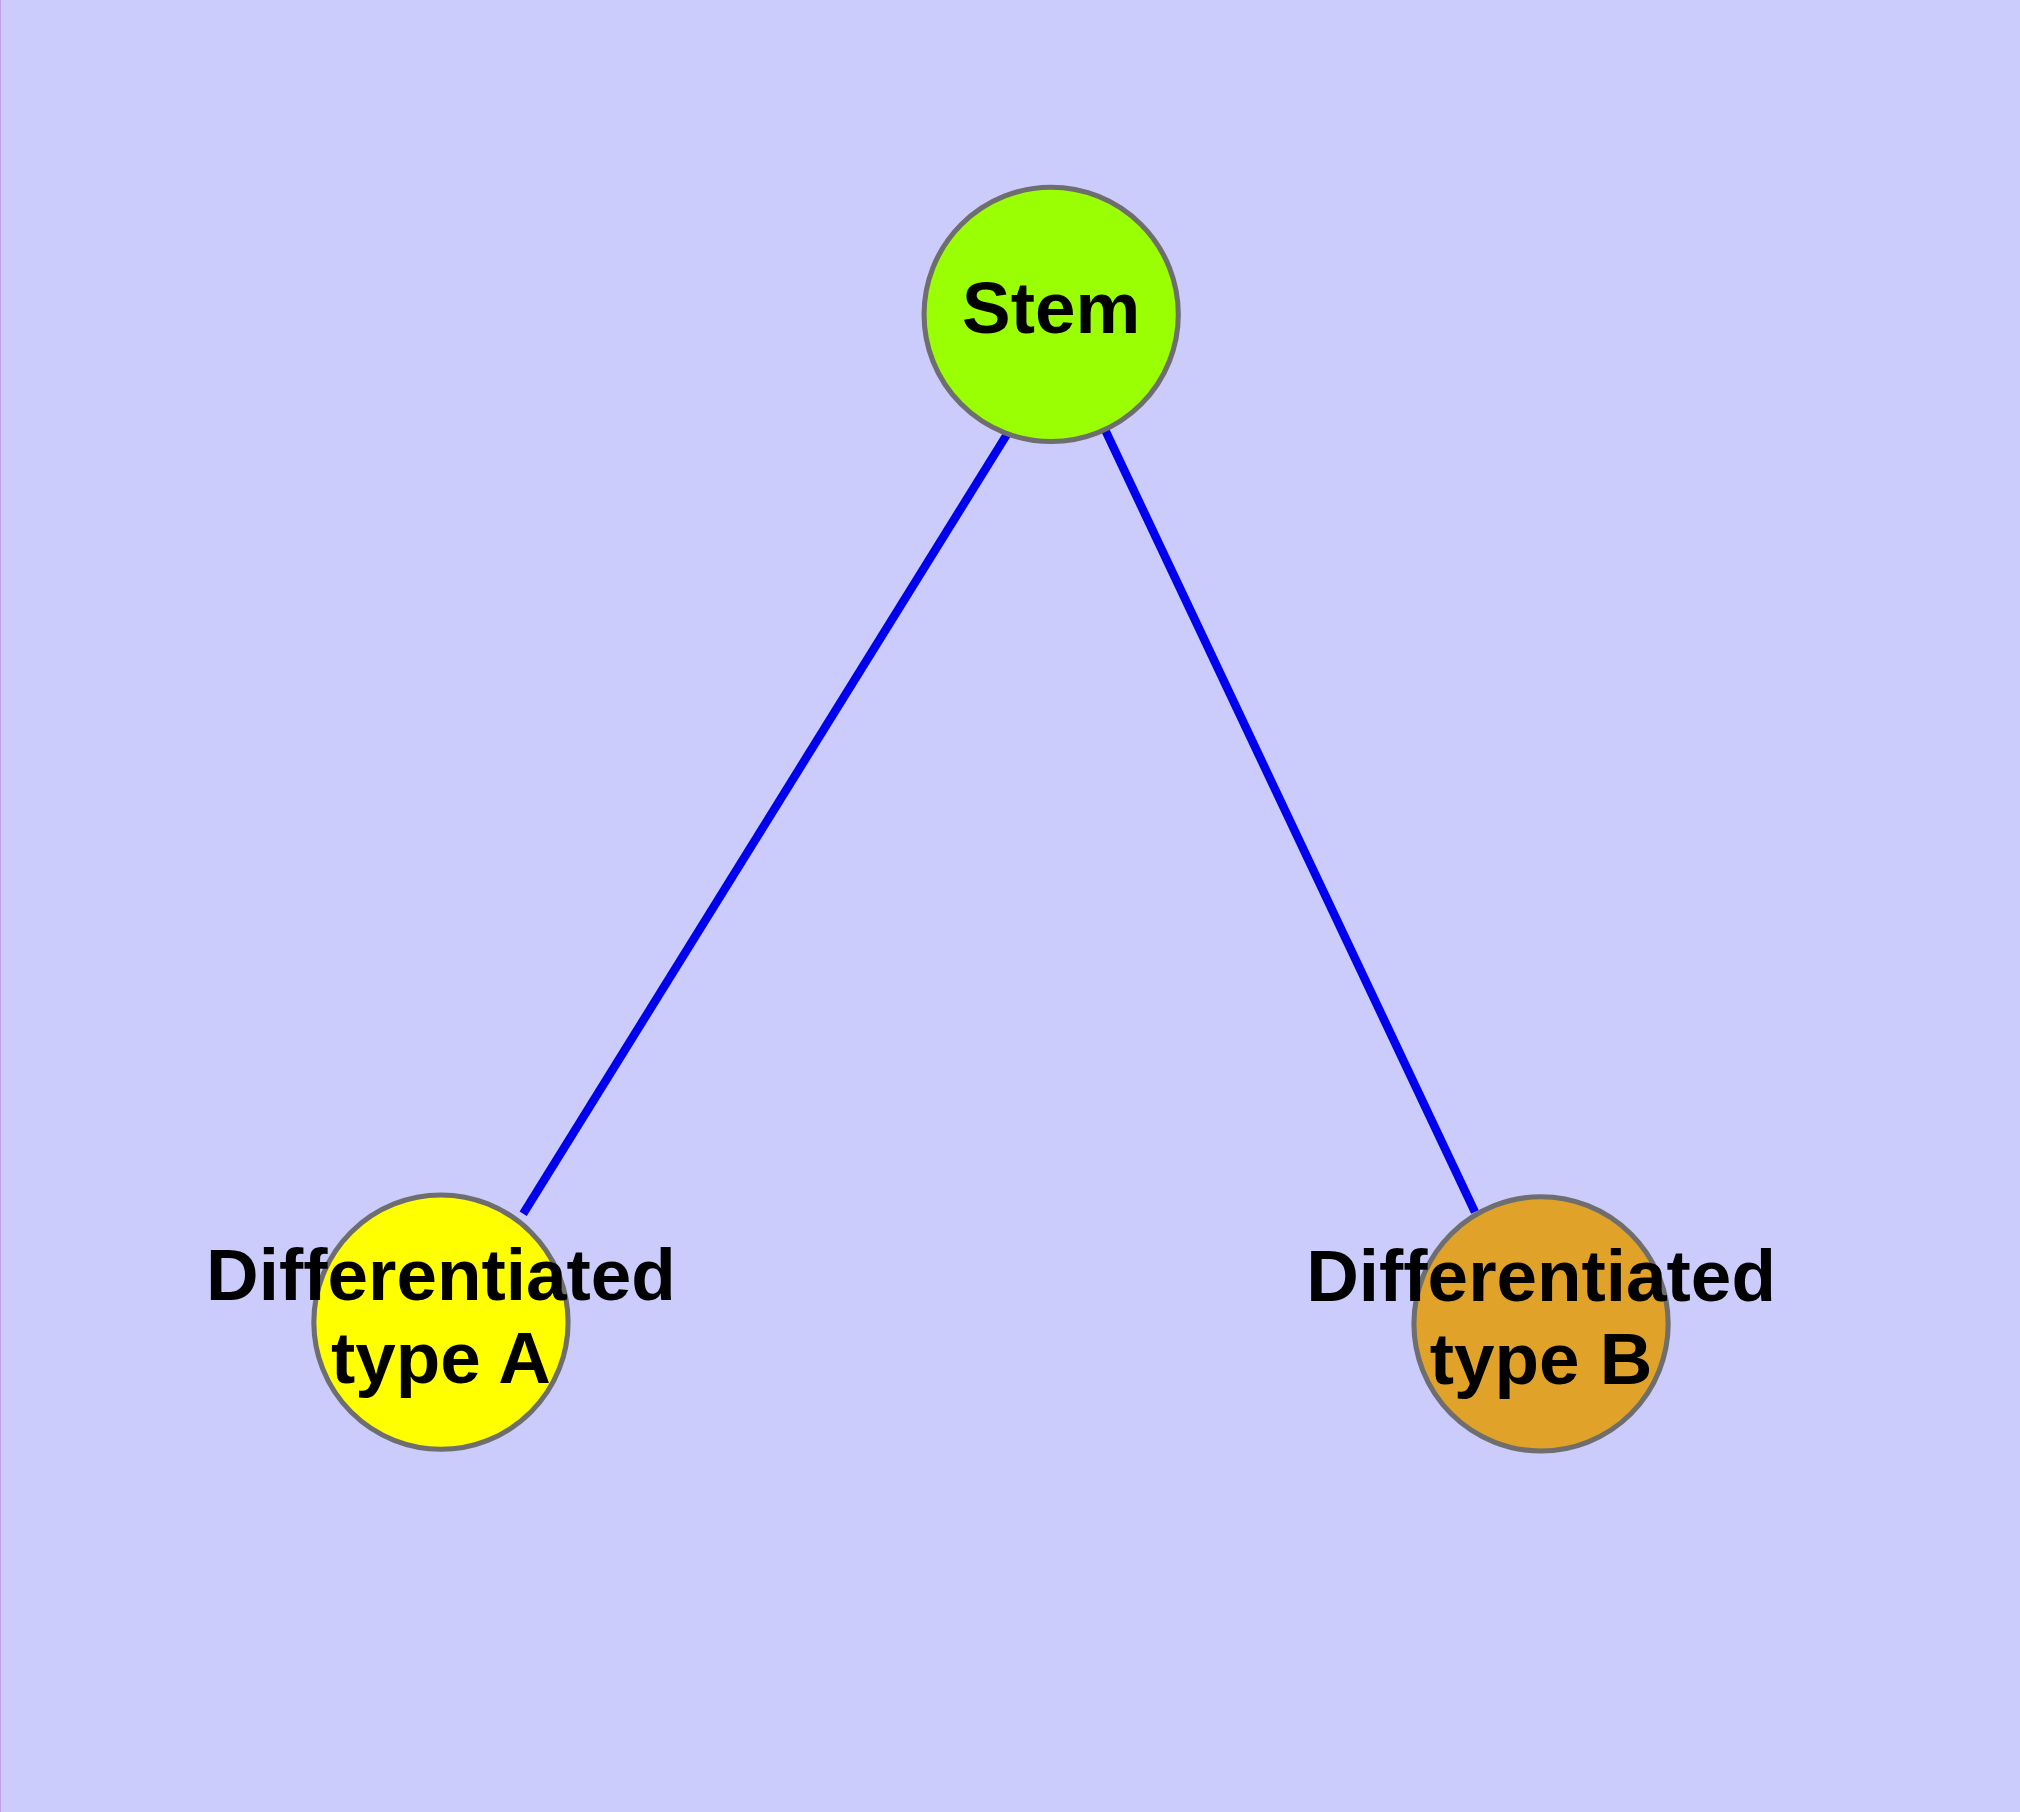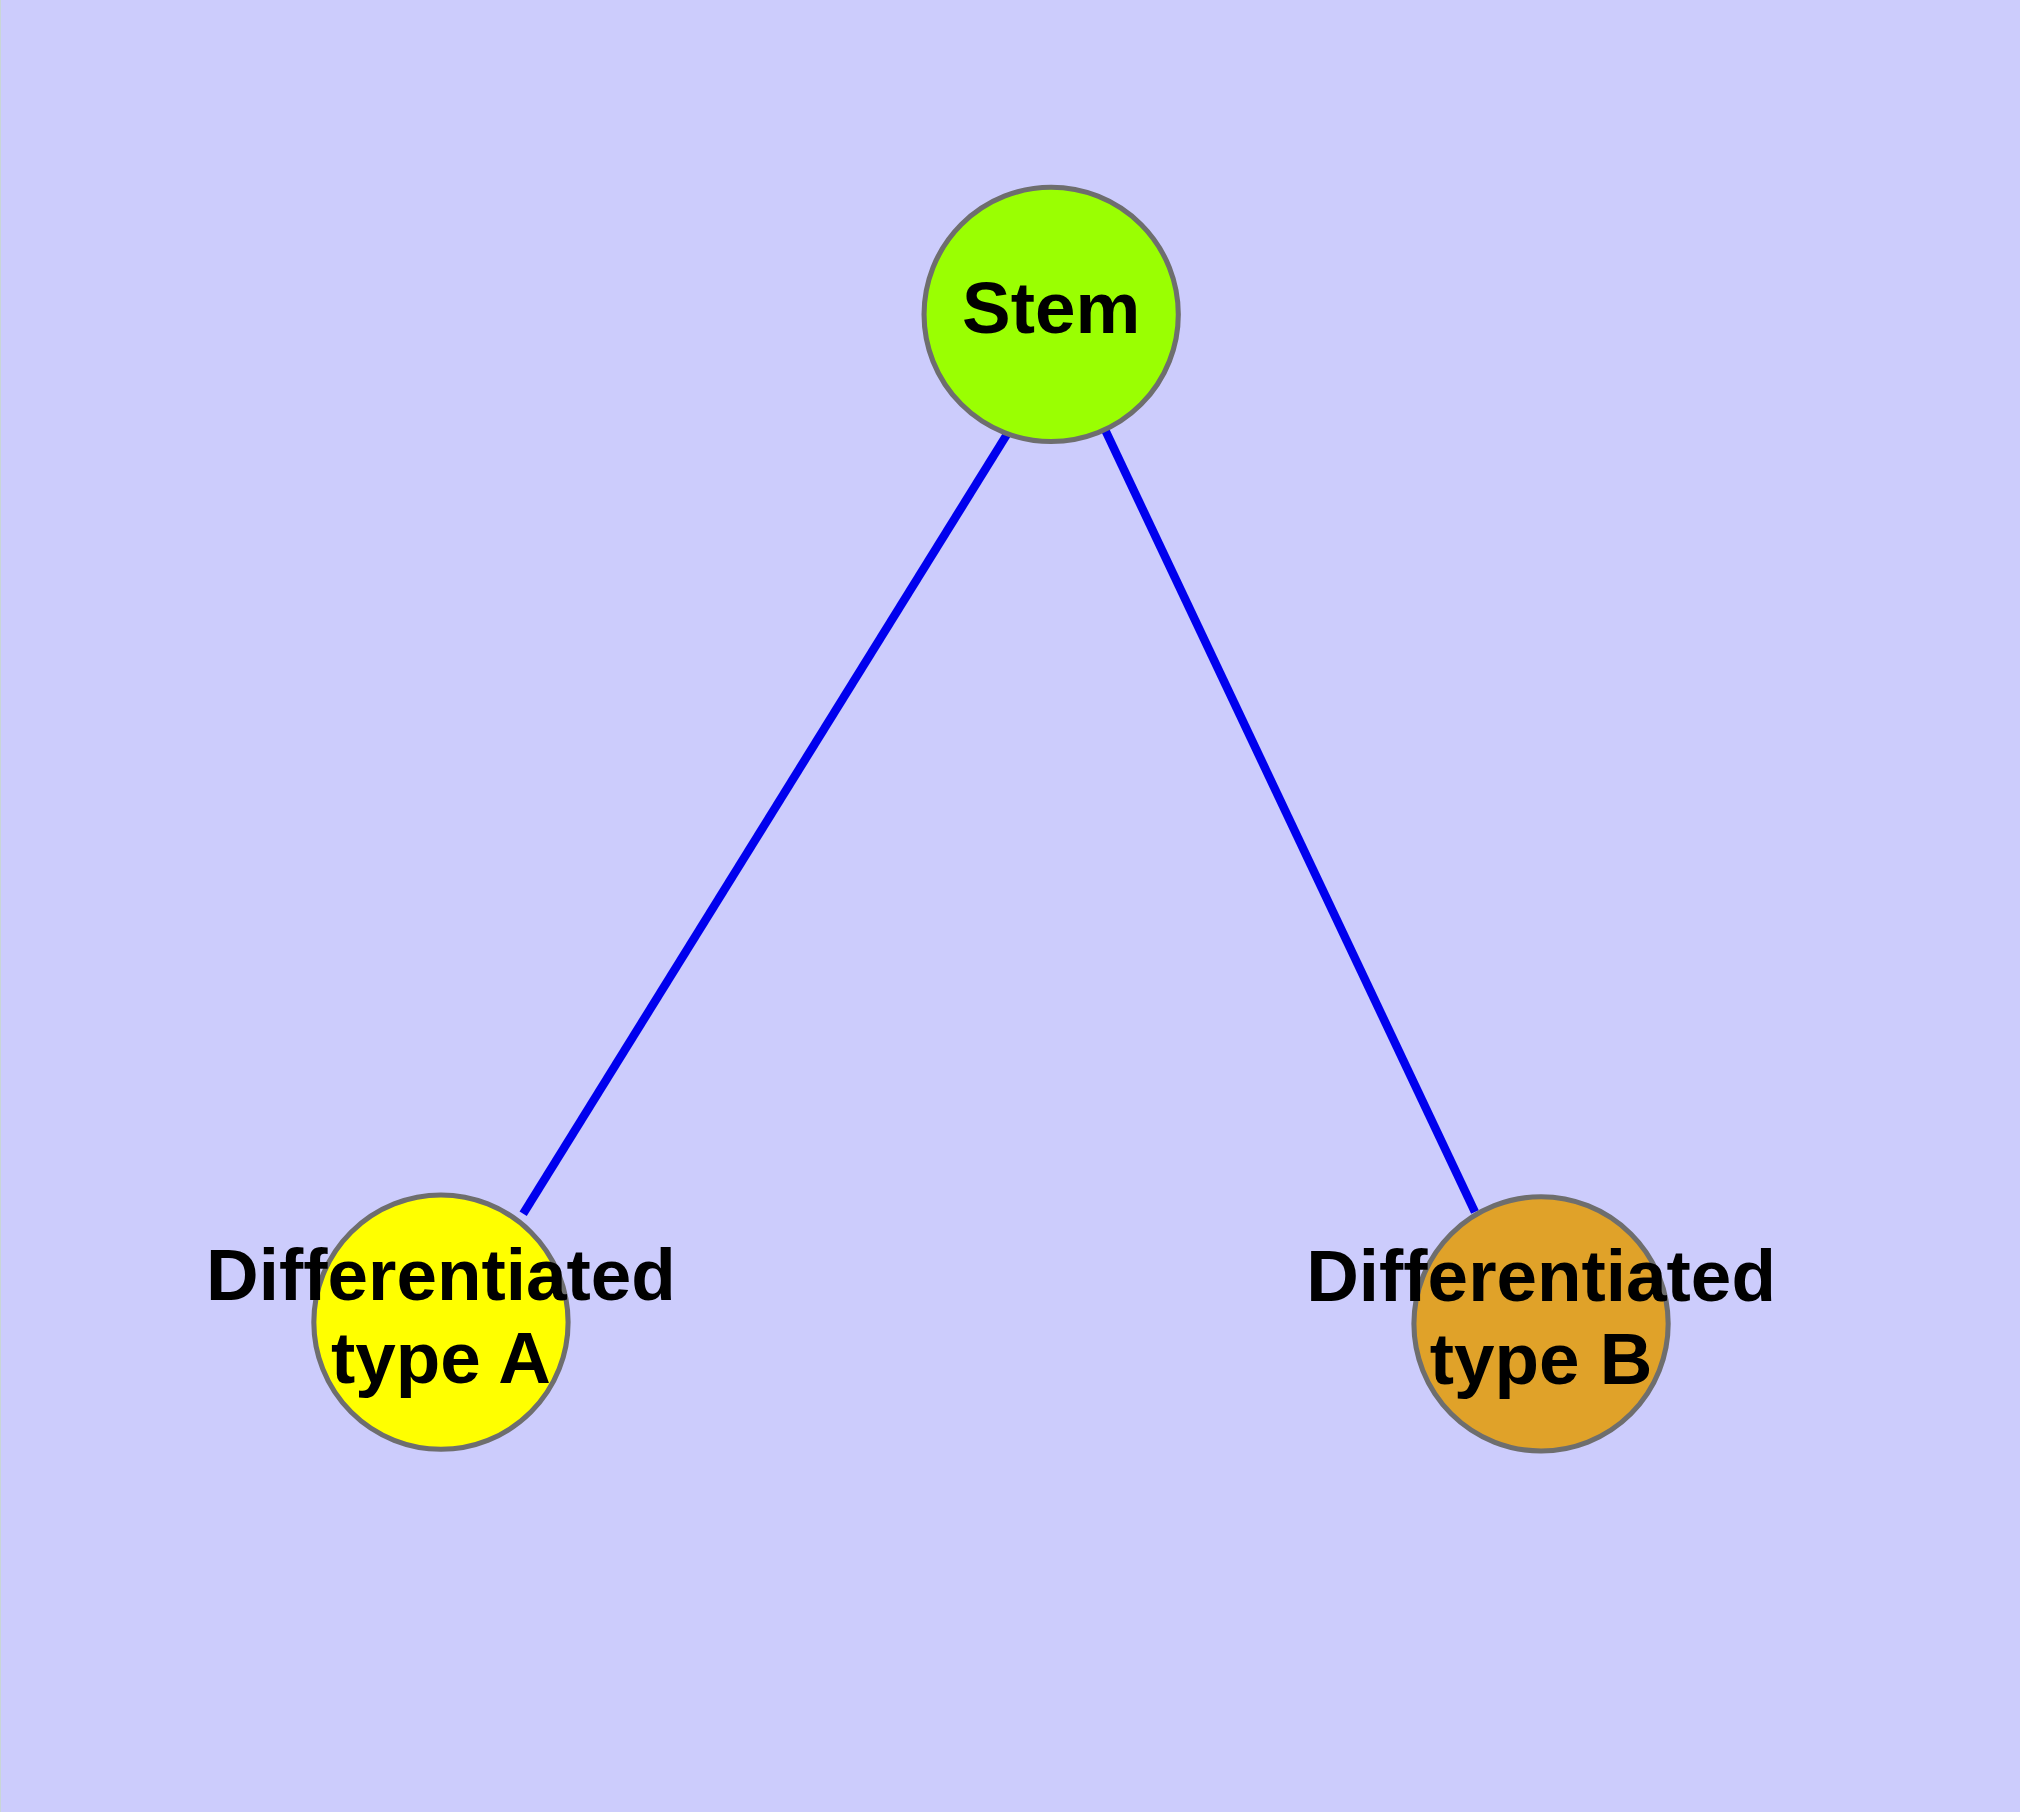--- a/index.html
+++ b/index.html
@@ -43,21 +43,21 @@
     dominant-baseline: middle;
     paint-order: normal;
   }
   .node-label tspan {
     font-family: "Liberation Sans", "DejaVu Sans", sans-serif;
   }
 </style>
 </head>
 <body>
 
-<div id="canvas" style="width: 1847px; height: 1812px; background: #bef264;">
+<div id="canvas" style="width: 1847px; height: 1812px; background: #a21caf;">
   <svg id="graph-svg" viewBox="0 0 2384 2138" xmlns="http://www.w3.org/2000/svg" style="width: 2021px; height: 1812px;">
 
     <rect id="bg-rect" x="0" y="0" width="2384" height="2138" fill="#ccccfc"></rect>
 
     <g id="edges-group">
       <line class="edge-line" id="edge-0" x1="1190" y1="509" x2="617" y2="1432" stroke="#0000ee" stroke-width="10"></line>
       <line class="edge-line" id="edge-1" x1="1304" y1="508" x2="1740" y2="1430" stroke="#0000ee" stroke-width="10"></line>
     </g>
 
     <g id="nodes-group">

